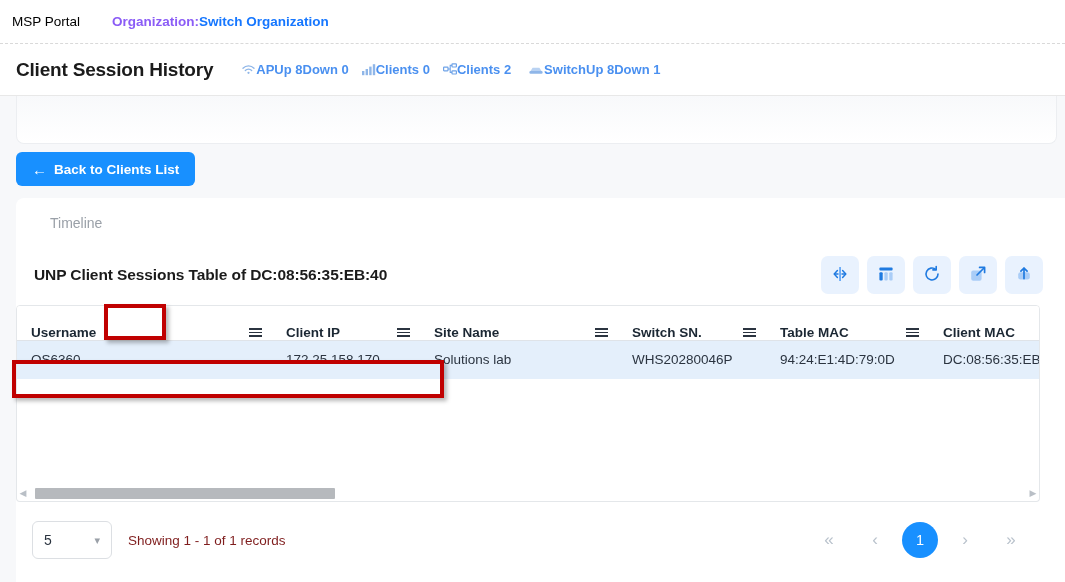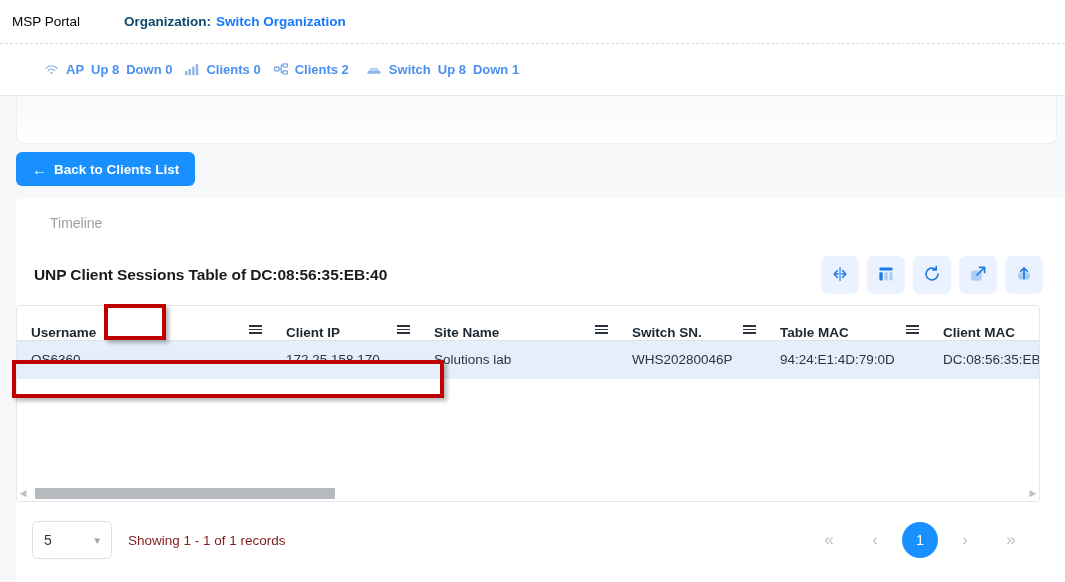--- a/index.html
+++ b/index.html
@@ -12,42 +12,42 @@
 
   
   .topbar {
     height: 44px;
     display: flex; align-items: center;
     padding-left: 12px;
     background: #ffffff;
     border-bottom: 1px dashed #d9d9d9;
     font-size: 13.5px;
   }
-  .topbar-orglabel { color: #0c4a6e; font-weight: 700; margin-left: 44px; }
-  .topbar-orglink { color: #1677ff; font-weight: 700; margin-left: 5px; cursor: pointer; }
+  .topbar-orglabel { color: #8b5cf6; font-weight: 700; margin-left: 32px; }
+  .topbar-orglink { color: #1677ff; font-weight: 700; cursor: pointer; }
 
   
   .pagehead {
     height: 52px;
     display: flex; align-items: center;
     padding-left: 16px;
     background: #ffffff;
     border-bottom: 1px solid #e8e8e8;
   }
   .pagehead h1 {
     font-size: 19px; font-weight: 700; color: #1b1b1b;
     letter-spacing: -.2px;
   }
   .statusgroup {
     display: flex; align-items: center;
     margin-left: 28px;
     font-size: 13px; font-weight: 700; color: #4a90f0;
     gap: 4px;
   }
-  .statusgroup .seg { display: flex; align-items: center; gap: 7px; }
+  .statusgroup .seg { display: flex; align-items: center; gap: 0; }
   .statusgroup .seg + .seg { margin-left: 9px; }
   .statusgroup .ico { display: inline-flex; align-items: center; }
 
   
   .content { background: #f7f8fa; height: 486px; position: relative; }
   .stub-card {
     position: absolute; left: 16px; top: 0; right: 8px;
     height: 48px;
     background: linear-gradient(#f8f9fb, #ffffff);
     border: 1px solid #eceef1; border-top: none;
@@ -122,21 +122,21 @@
   table.grid th {
     height: 32px;
     font-size: 13.5px; font-weight: 700; color: #1b2733;
     text-align: left;
     background: #ffffff;
     border-bottom: 1px solid #dfe3e8;
     padding: 0 10px 0 14px;
     position: relative;
     white-space: nowrap;
   }
-  .th-inner { display: flex; align-items: flex-start; justify-content: space-between; margin-top: 19px; }
+  .th-inner { display: flex; align-items: center; justify-content: space-between; margin-top: 19px; }
   .hmenu { display: inline-flex; flex-direction: column; gap: 2px; cursor: pointer; }
   .hmenu i { display: block; width: 13px; height: 1.6px; background: #2b3440; }
   table.grid td {
     height: 38px;
     font-size: 13.5px; color: #2b3440;
     background: #e4effb;
     padding: 0 10px 0 14px;
     white-space: nowrap;
   }
 
@@ -189,20 +189,21 @@
 </head>
 <body>
 
 <div class="topbar">
   <span>MSP Portal</span>
   <span class="topbar-orglabel">Organization:</span>
   <span class="topbar-orglink">Switch Organization</span>
 </div>
 
 <div class="pagehead">
+  <h1>Client Session History</h1>
 
   <div class="statusgroup">
 
     <span class="seg">
       <span class="ico">
         <svg width="15" height="13" viewBox="0 0 16 13">
             <path d="M8 11.2a1.2 1.2 0 100-2.4 1.2 1.2 0 000 2.4z" fill="#8fb6e8"></path>
             <path d="M4.6 7.6a4.8 4.8 0 016.8 0" stroke="#8fb6e8" stroke-width="1.4" fill="none" stroke-linecap="round"></path>
             <path d="M2.1 5.1a8.3 8.3 0 0111.8 0" stroke="#8fb6e8" stroke-width="1.4" fill="none" stroke-linecap="round"></path>
           </svg>

